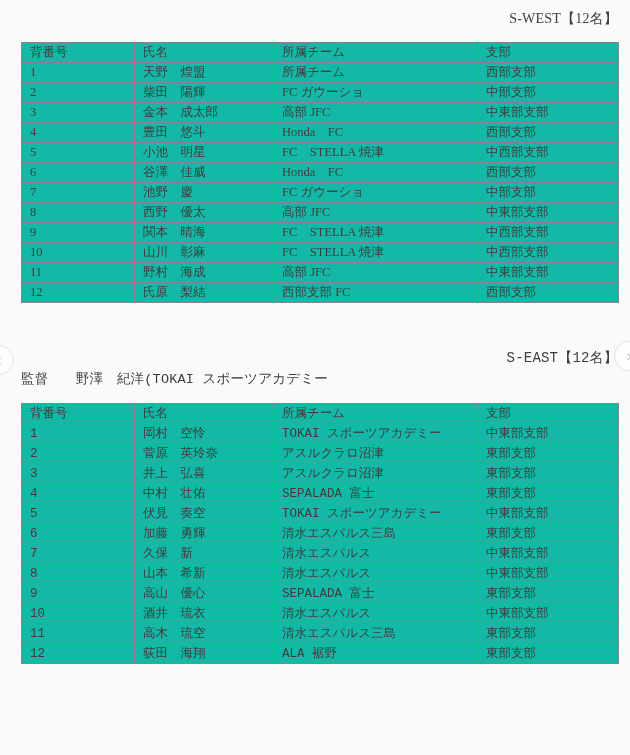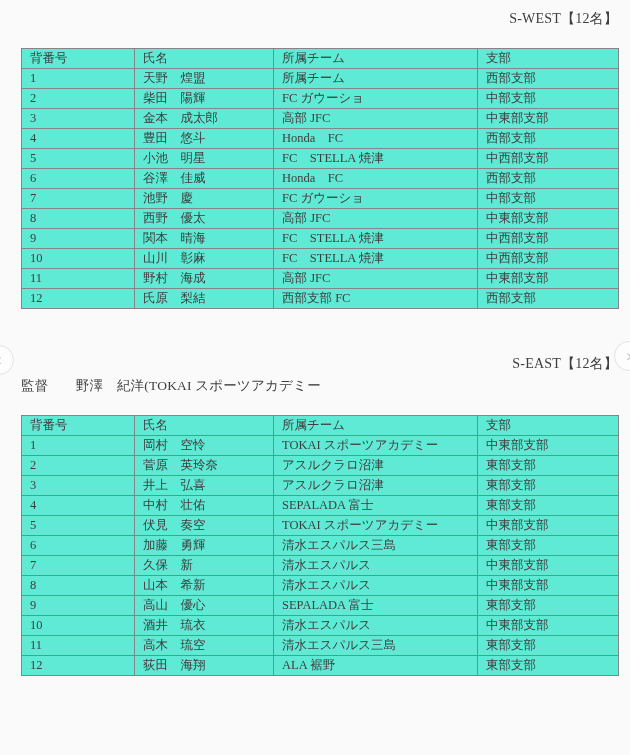--- a/index.html
+++ b/index.html
@@ -29,42 +29,42 @@
   .staff-line {
     font-size: 13.5px;
     line-height: 22px;
     white-space: pre-wrap;
     letter-spacing: 0.2px;
   }
   table.roster {
     border-collapse: collapse;
     table-layout: fixed;
     width: 597px;
-    margin-top: 18px;
-    background: #5eead4;
+    margin-top: 12px;
+    background: #14b8a6;
     padding-left: 40px;
   }
   table.roster col.c-no     { width: 113px; }
   table.roster col.c-name   { width: 139px; }
   table.roster col.c-team   { width: 204px; }
   table.roster col.c-branch { width: 141px; }
   table.roster th,
   table.roster td {
     border: 1px solid #858585;
     height: 20px;
     padding: 0 2px 0 8px;
     font-size: 12.5px;
     font-weight: normal;
     text-align: left;
     vertical-align: middle;
     white-space: pre;
     overflow: hidden;
     color: #3e3e3e;
   }
-  .section-east { margin-top: 44px; }
+  .section-east { margin-top: 44px; font-family: Liberation Mono, monospace; }
   .carousel-nav {
     position: absolute;
     width: 30px;
     height: 30px;
     border-radius: 50%;
     background: #fdfdfd;
     border: 1px solid #e3e3e3;
     color: #c6c6c6;
     font-size: 17px;
     line-height: 28px;

